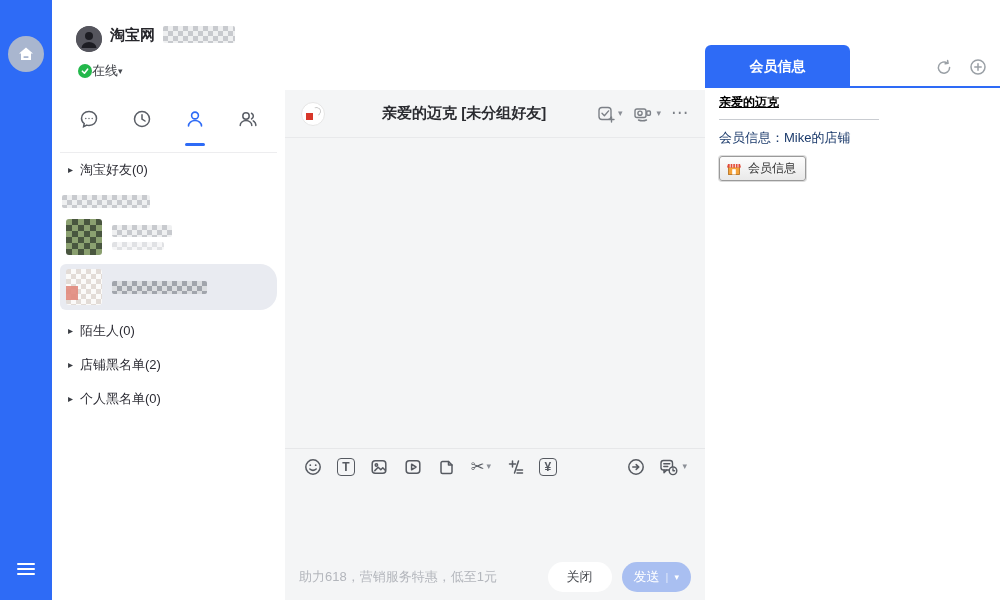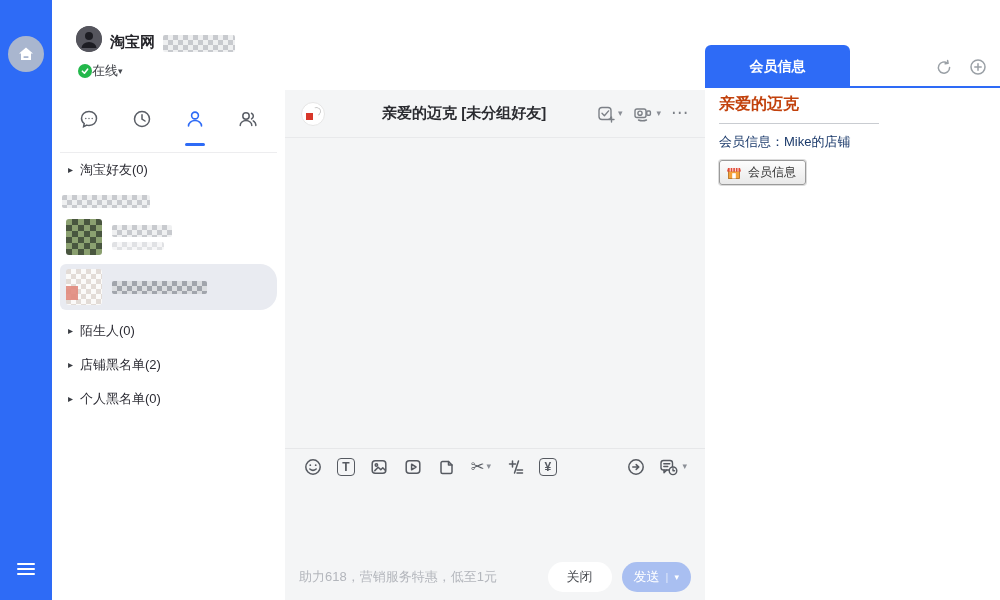--- a/index.html
+++ b/index.html
@@ -14,21 +14,21 @@
   .hamburger { margin-bottom:22px; width:18px; cursor:pointer; }
   .hamburger i { display:block; height:2px; background:#fff; border-radius:1px; margin:3px 0; }
 
   
   .topbar { position:absolute; left:52px; top:0; right:0; height:90px; background:#fff; }
   .win-menu { position:absolute; top:7px; right:12px; display:flex; align-items:center; gap:9px; color:#75787e; font-size:13px; }
   .win-menu .sep { color:#dcdee2; font-size:11px; }
   .menu-item { cursor:pointer; }
   .win-btn { cursor:pointer; color:#8a8d93; display:flex; align-items:center; justify-content:center; width:18px; height:18px; font-size:14px; }
   .max-box { width:11px; height:10px; border:1.4px solid #8a8d93; border-radius:1px; }
-  .user-row { position:absolute; left:24px; top:26px; display:flex; align-items:flex-end; gap:8px; }
+  .user-row { position:absolute; left:24px; top:26px; display:flex; align-items:flex-start; gap:8px; }
   .user-avatar { width:26px; height:26px; border-radius:50%; background:#55555d; display:flex; align-items:center; justify-content:center; overflow:hidden; }
   .user-name { font-size:15px; font-weight:700; color:#26262b; }
   .status-row { position:absolute; left:26px; top:62px; display:flex; align-items:center; cursor:pointer; }
   .status-dot { width:14px; height:14px; border-radius:50%; background:#23b84b; display:flex; align-items:center; justify-content:center; }
   .status-label { color:#3c3f45; }
   .caret { font-size:9px; color:#8b8f96; line-height:1; }
   .status-row .caret { color:#45484e; }
 
   
   .pix { background-color:#dcdde0; background-image:repeating-conic-gradient(rgba(255,255,255,.55) 0% 25%, rgba(170,173,181,.4) 25% 50%); background-size:10px 10px; border-radius:2px; }
@@ -81,21 +81,21 @@
   .btn-send .sdiv { opacity:.65; font-size:11px; }
   .btn-send .caret { color:#fff; }
 
   
   .member { position:absolute; left:705px; top:0; width:295px; height:592px; background:#fff; }
   .member-tab { position:absolute; left:0; top:45px; width:145px; height:43px; background:#2e6bf6; border-radius:6px 6px 0 0; color:#fff; font-size:14px; font-weight:700; display:flex; align-items:center; justify-content:center; cursor:pointer; }
   .member-tools { position:absolute; right:12px; top:57px; display:flex; align-items:center; gap:14px; }
   .member-tools .icon-btn { color:#9aa0a6; }
   .member-line { position:absolute; left:0; top:86px; right:0; height:2px; background:#2e6bf6; }
   .member-body { position:absolute; left:14px; top:94px; right:14px; }
-  .cust-name { font-size:16px; font-weight:700; color:#c2410c; }
+  .cust-name { font-size:12px; font-weight:700; color:#000000;text-decoration:underline; }
   .member-hr { width:160px; border:0; border-top:1px solid #c9ccd1; margin:8px 0 9px 0; }
   .shop-row { font-size:13px; color:#1b3a6b; }
   .btn-shop { margin-top:9px; display:inline-flex; align-items:center; gap:6px; padding:3px 9px 3px 6px; font-size:12px; color:#333; background:linear-gradient(#fdfdfd,#e9e9e9); border:1px solid #9a9a9a; box-shadow:0 0 0 1px #dcdcdc; border-radius:3px; cursor:pointer; }
 
   svg { display:block; }
 </style>
 </head>
 <body>
 
 <div class="app">

